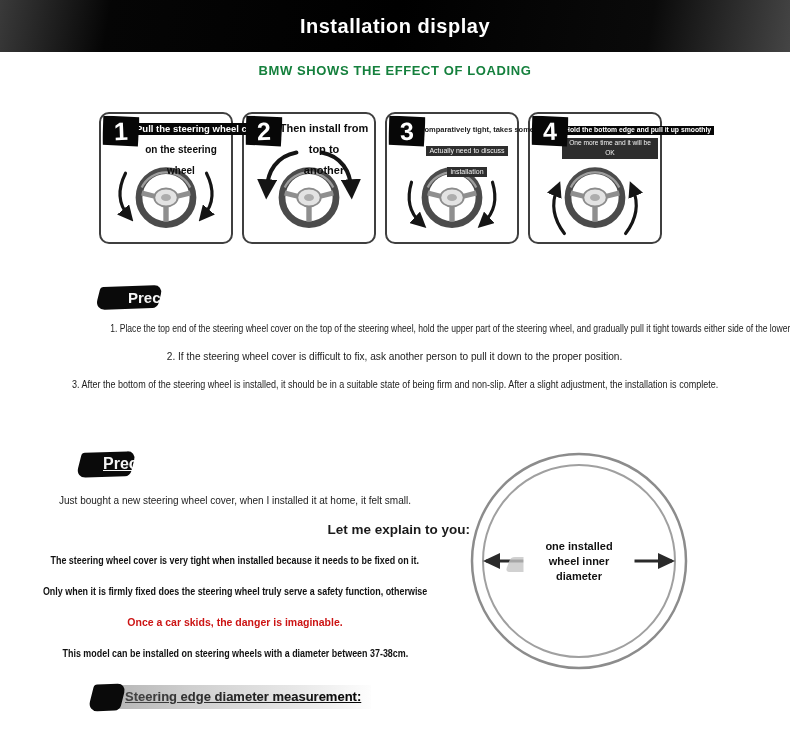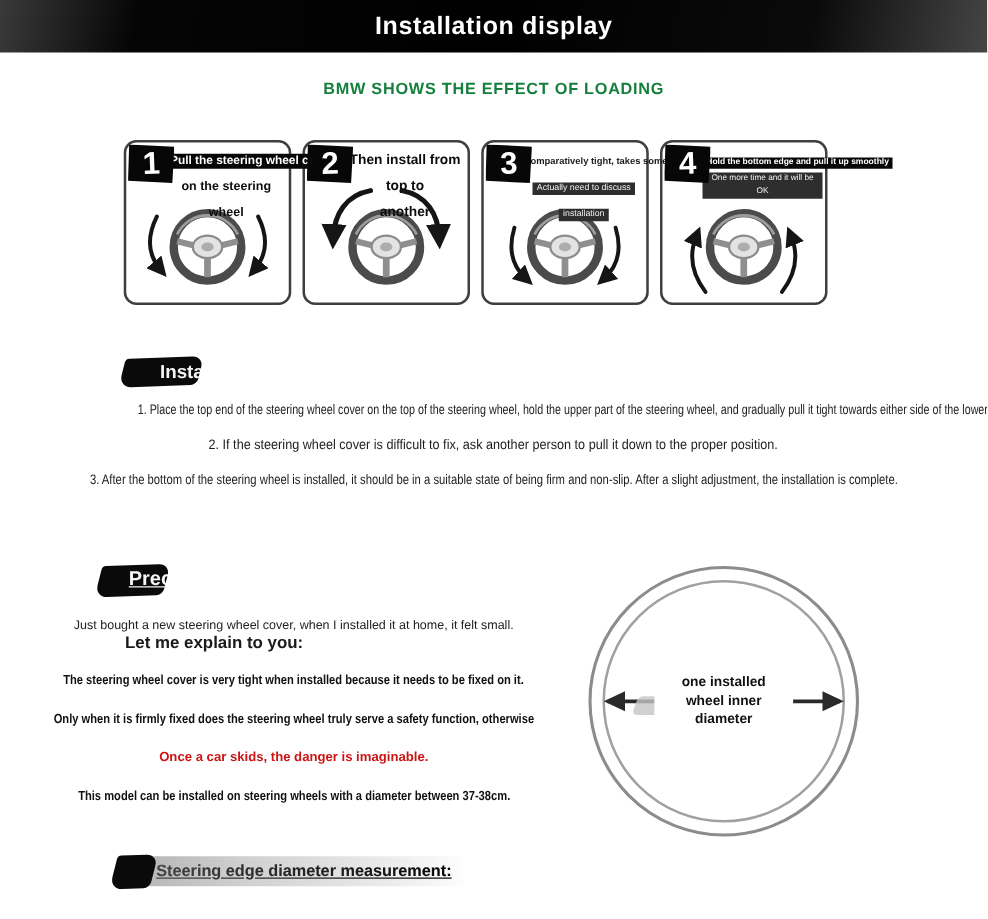--- a/index.html
+++ b/index.html
@@ -1,21 +1,21 @@
 <!DOCTYPE html>
 <html><head>
 <meta charset="utf-8">
 <style>
   * { margin:0; padding:0; box-sizing:border-box; }
   html,body { background:#fff; }
   body { font-family:"Liberation Sans", sans-serif; color:#1a1a1a; }
   .page { position:relative; width:790px; height:735px; background:#fff; overflow:hidden; }
 
   
-  .banner { position:absolute; top:0; left:0; width:790px; height:42px;
+  .banner { position:absolute; top:0; left:0; width:790px; height:52px;
     background:linear-gradient(100deg,#3a3a3a 0%,#050505 14%,#000 50%,#0a0a0a 82%,#454545 100%);
     display:flex; align-items:center; justify-content:center; }
   .banner-title { color:#fff; font-size:20px; font-weight:bold; letter-spacing:.5px; }
 
   .subtitle { position:absolute; top:63px; left:0; width:790px; text-align:center;
     color:#15803d; font-size:13px; font-weight:bold; letter-spacing:.6px; }
 
   
   .panels { position:absolute; left:99px; top:112px; width:563px; height:132px;
     display:flex; gap:9px; }
@@ -61,21 +61,21 @@
   .notes-list { position:absolute; top:318px; left:0; width:790px; text-align:center;
     color:#1c1c1c; }
   .notes-list .row { margin-bottom:10px; }
   .sq { display:inline-block; white-space:nowrap; transform:scaleX(.78); transform-origin:center; font-size:11px; }
   .sq2 { display:inline-block; white-space:nowrap; transform:scaleX(.92); transform-origin:center; font-size:11px; }
   .sq3 { display:inline-block; white-space:nowrap; transform:scaleX(.82); transform-origin:center; font-size:11px; }
 
   
   .prec { position:absolute; left:0; top:495px; width:470px; text-align:center; }
   .prec .intro { font-size:10px; color:#222; }
-  .prec .subhead { font-size:13.5px; font-weight:bold; text-align:left; padding-left:100px; margin-top:0; }
+  .prec .subhead { font-size:13.5px; font-weight:bold; text-align:right; padding-left:100px; margin-top:16px; }
   .prec .b { font-weight:bold; color:#111; }
   .prec .ln { margin-top:13px; }
   .cond { display:inline-block; white-space:nowrap; transform:scaleX(.85); transform-origin:center; font-size:10.5px; }
   .warning { font-size:10.5px; font-weight:bold; }
 
   
   .diagram { position:absolute; left:468px; top:450px; width:222px; height:222px; }
   .diagram svg { width:100%; height:100%; display:block; }
   .diag-label { position:absolute; top:50%; left:50%; transform:translate(-50%,-50%);
     background:#fff; text-align:center; font-size:11px; font-weight:bold; color:#111;
@@ -161,21 +161,21 @@
       <svg class="wheel" viewBox="0 0 120 100">
         <use href="#wheel"></use>
         <path class="arr" d="M26,95 C13,78 11,62 18,45"></path>
         <path class="arr" d="M94,95 C107,78 109,62 102,45"></path>
       </svg>
     </div>
 
   </div>
 
   <div class="brush-head notes-head">
-    <span class="ht">Installation Only:</span>
+    <span class="ht">Precautions Notes:</span>
   </div>
   <div class="notes-list">
     <div class="row">
       <span class="sq">1. Place the top end of the steering wheel cover on the top of the steering wheel, hold the upper part of the steering wheel, and gradually pull it tight towards either side of the lower part of the steering wheel.</span>
     </div>
     <div class="row">
       <span class="sq2">2. If the steering wheel cover is difficult to fix, ask another person to pull it down to the proper position.</span>
     </div>
     <div class="row">
       <span class="sq3">3. After the bottom of the steering wheel is installed, it should be in a suitable state of being firm and non-slip. After a slight adjustment, the installation is complete.</span>

